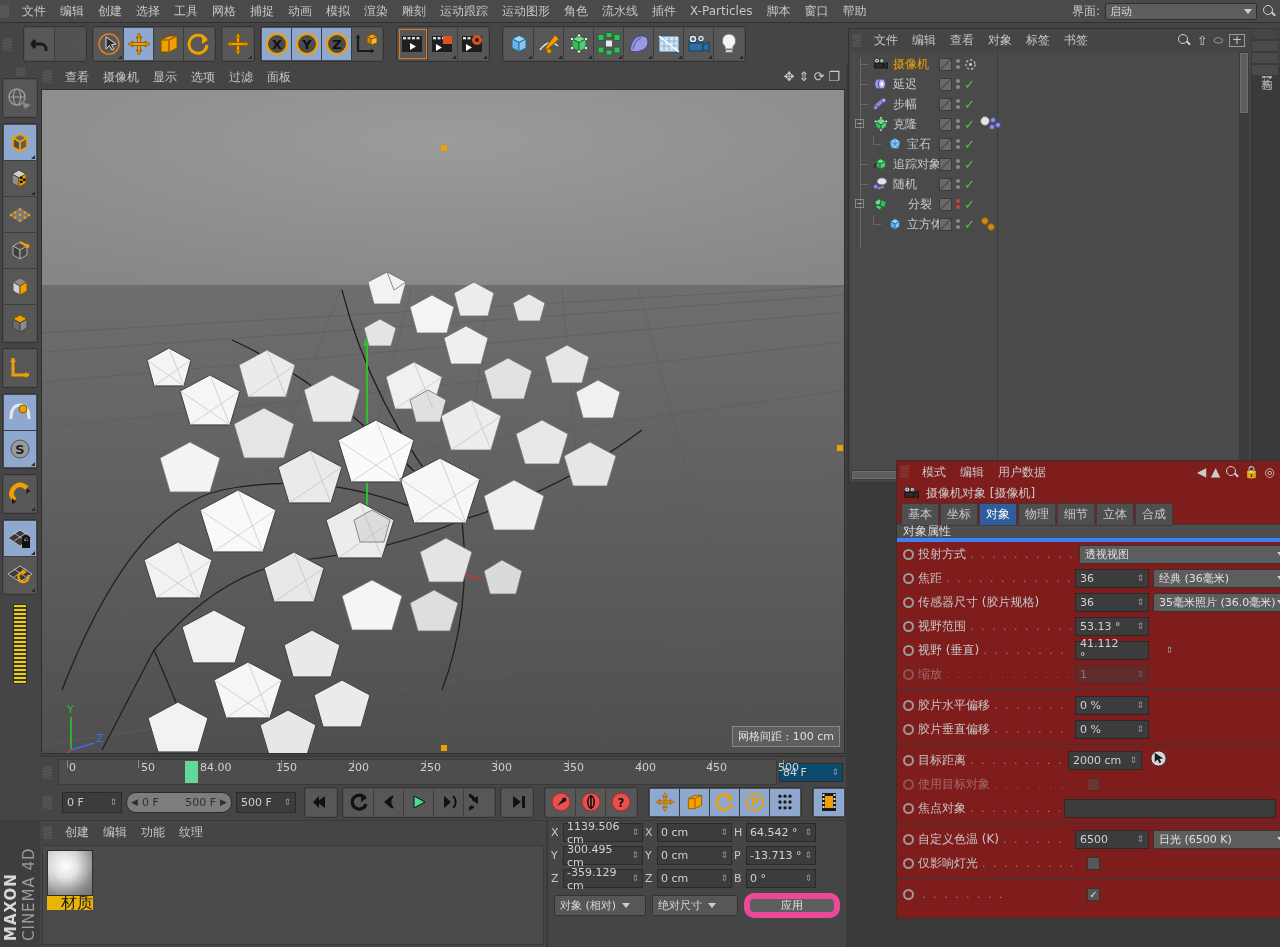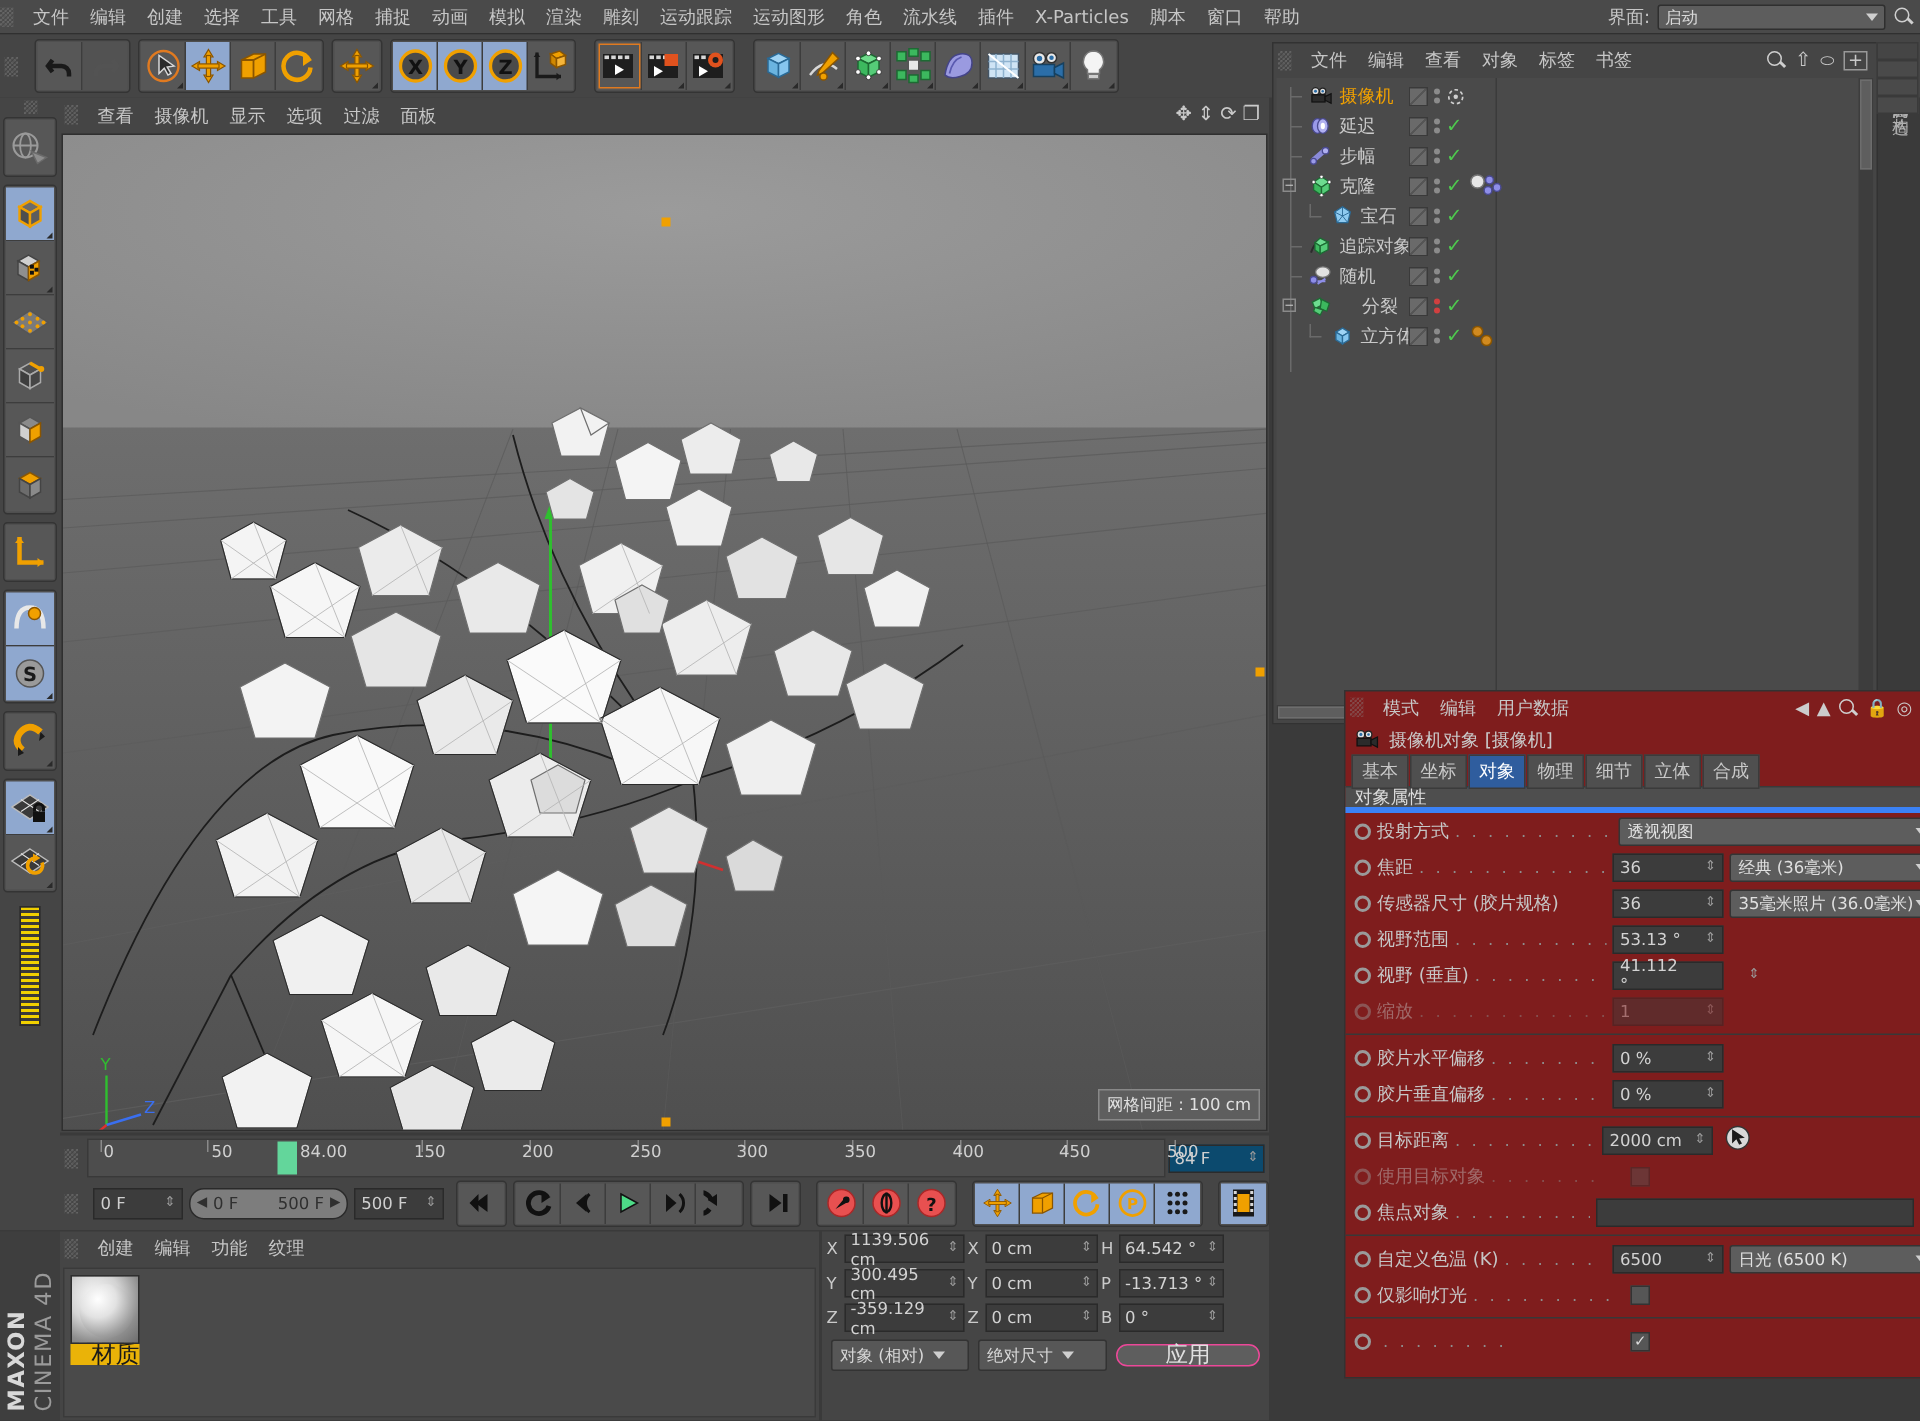--- a/index.html
+++ b/index.html
@@ -132,22 +132,22 @@
   .coord-row { display:flex; align-items:center; height:23px; padding-left:3px; gap:2px; }
   .axis-l { width:10px; font-size:11px; color:#cacaca; }
   .cfield { height:19px; background:#3c3c3c; border:1px solid #2a2a2a; color:#d2d2d2;
      font-size:11px; display:flex; align-items:center; padding:0 3px; }
   .cfield.w1 { width:80px; }
   .cfield.w2 { width:75px; }
   .cfield.w3 { width:70px; }
   .coord-bottom { display:flex; align-items:center; gap:6px; padding-left:6px; margin-top:3px; }
   .csel { height:21px; background:#575757; border:1px solid #333; border-radius:2px;
      display:flex; align-items:center; padding:0 5px; font-size:11px; color:#d8d8d8; gap:6px;}
-  .cbtn { width:96px; height:15px; background:#5e5e5e; border:1px solid #ec4899; border-radius:10px;
-     display:flex; align-items:center; justify-content:center; font-size:15px; color:#e0e0e0; }
+  .cbtn { width:96px; height:25px; background:#5e5e5e; border:6px solid #ec4899; border-radius:10px;
+     display:flex; align-items:center; justify-content:center; font-size:11px; color:#e0e0e0; }
 
   
   #maxon { position:absolute; left:0; top:821px; width:40px; height:126px; background:#3e3e3e; }
   #maxon .vt { position:absolute; left:2px; bottom:6px; writing-mode:vertical-rl; transform:rotate(180deg);
      font-size:15px; letter-spacing:1px; color:#9a9a9a; }
   #maxon .vt b { color:#d8d8d8; }
 
   
   #obj-panel { position:absolute; left:848px; top:28px; width:404px; height:455px; background:#454545; border:1px solid #323232;}
   #obj-menubar { height:22px; display:flex; align-items:center; }

